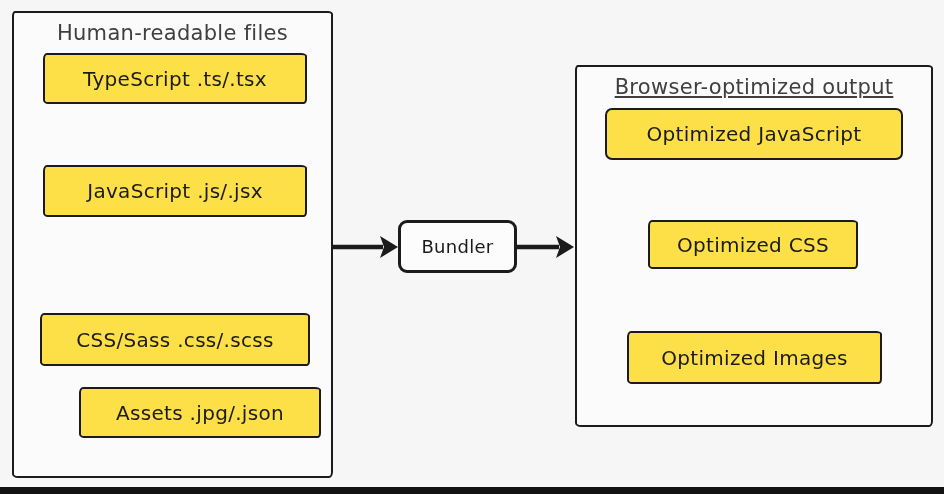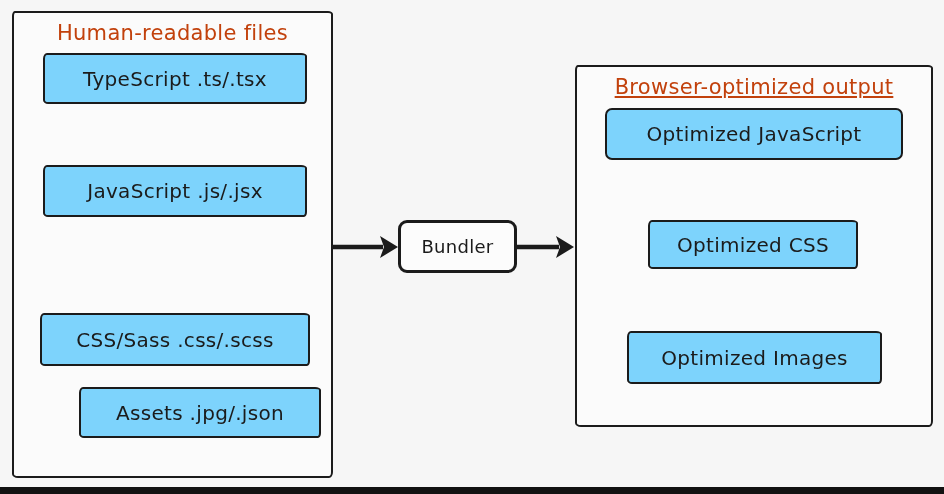--- a/index.html
+++ b/index.html
@@ -24,26 +24,26 @@
     background: #fbfbfb;
     box-sizing: border-box;
     border-radius: 3px 5px 4px 6px / 5px 3px 6px 4px;
   }
   .panel-title {
     position: absolute;
     text-align: center;
     font-size: 21px;
     letter-spacing: 0.3px;
     white-space: nowrap;
-    color: #c2410c;
+    color: #404040;
   }
   .node {
     position: absolute;
     border: 2.5px solid #1b1b1b;
-    background: #7dd3fc;
+    background: #fde047;
     box-sizing: border-box;
     display: flex;
     align-items: center;
     justify-content: center;
     font-size: 20px;
     letter-spacing: 0.3px;
     white-space: nowrap;
     border-radius: 4px 6px 3px 5px / 6px 3px 5px 4px;
   }
   .bundler {

